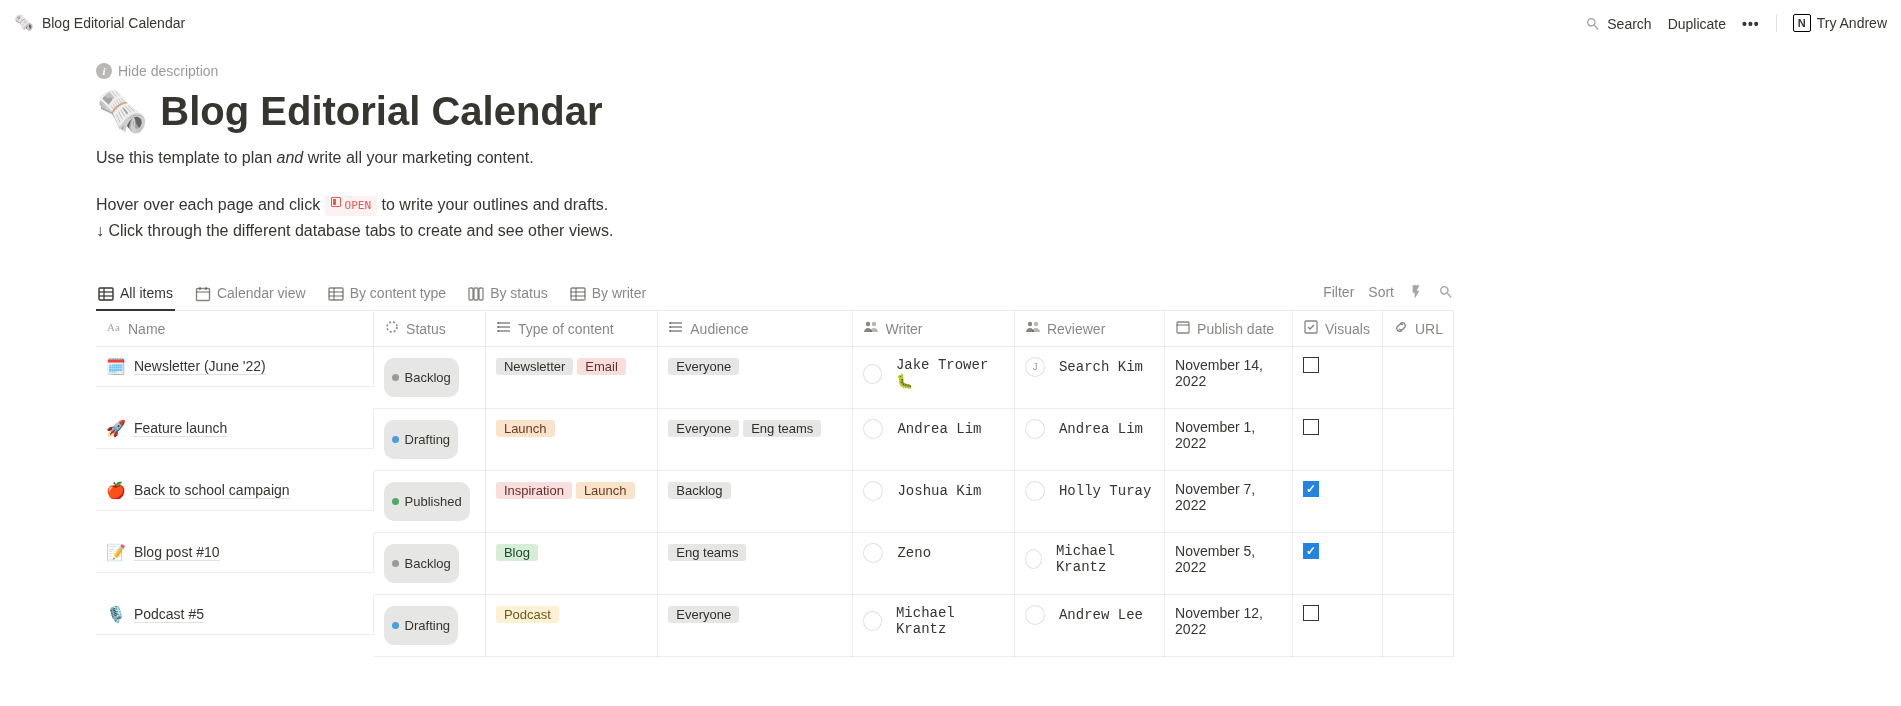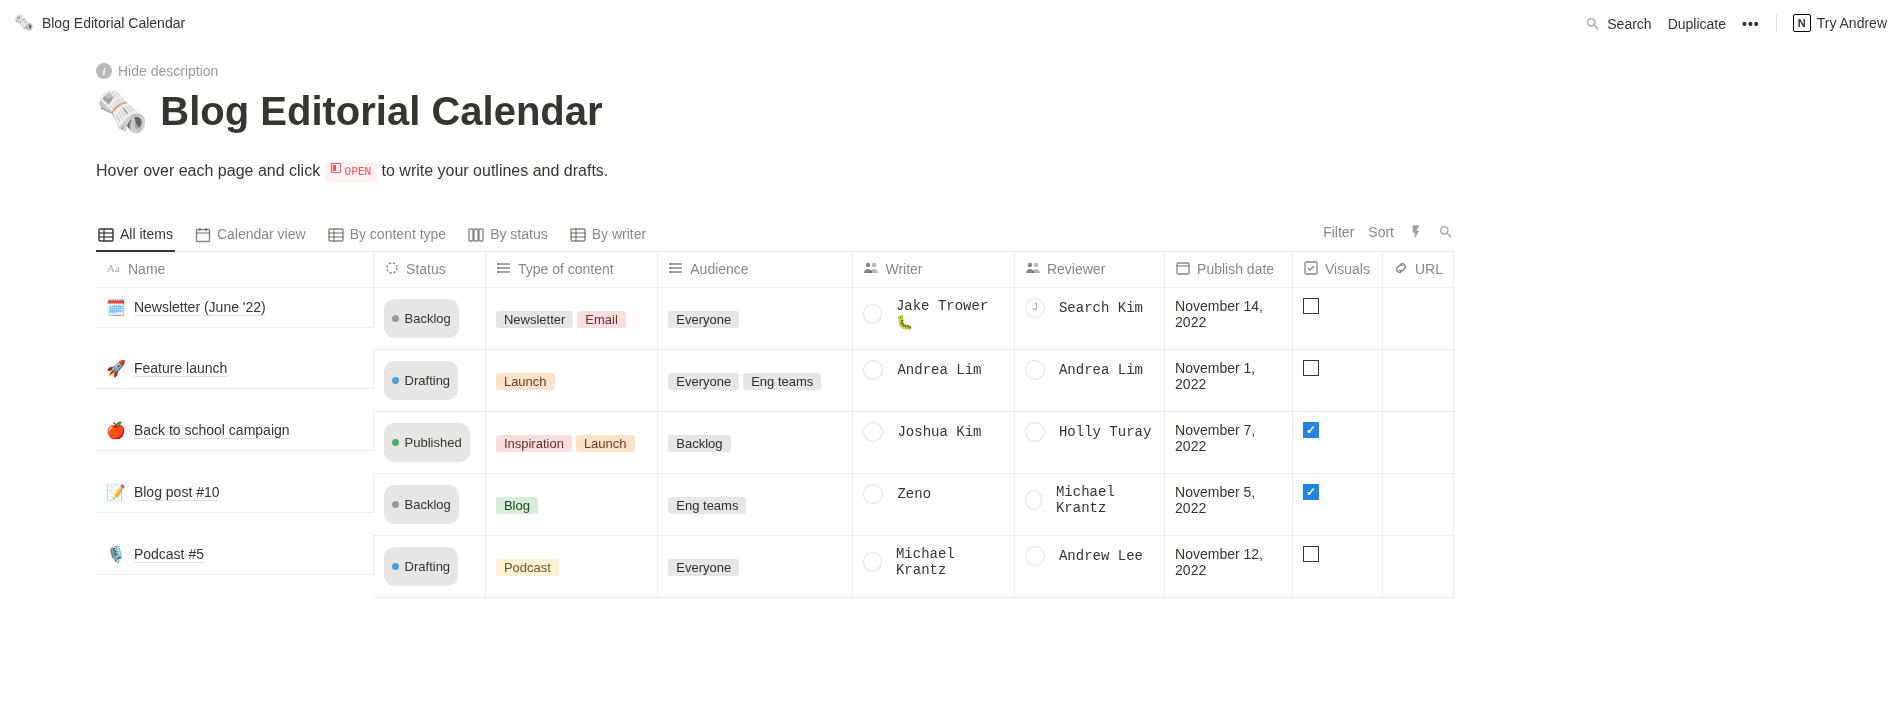--- a/index.html
+++ b/index.html
@@ -58,21 +58,21 @@
 
 .pill { display: inline-flex; align-items: center; padding: 12px 8px; border-radius: 10px; font-size: 13px; white-space: nowrap; margin: 1px 2px 1px 0; }
 .pill .dot { width: 7px; height: 7px; border-radius: 50%; margin-right: 6px; }
 .pill-gray { background: rgba(206,205,202,0.5); }
 .pill-gray .dot { background: #9b9a97; }
 .pill-blue { background: rgba(206,205,202,0.5); }
 .pill-blue .dot { background: #4a9de0; }
 .pill-green { background: rgba(206,205,202,0.5); }
 .pill-green .dot { background: #4dab63; }
 
-.tag { display: inline-block; padding: 1px 8px; border-radius: 3px; font-size: 13px; margin: 13px 4px 3px 0; }
+.tag { display: inline-block; padding: 1px 8px; border-radius: 3px; font-size: 13px; margin: 1px 4px 3px 0; }
 .tag-default { background: rgba(206,205,202,0.5); color: rgb(50,48,44); }
 .tag-pink { background: rgba(245,200,200,0.6); color: #6b2e2e; }
 .tag-green { background: rgba(200,230,200,0.7); color: #1c4b2a; }
 .tag-orange { background: rgba(250,220,190,0.8); color: #6b3b1f; }
 .tag-yellow { background: rgba(253,236,200,0.8); color: #6b5a1f; }
 
 .person { display: flex; align-items: center; gap: 14px; font-family: Liberation Mono, monospace; }
 .avatar { width: 20px; height: 20px; border-radius: 50%; background: #fff; border: 1px solid rgba(55,53,47,0.15); display: flex; align-items: center; justify-content: center; font-size: 10px; color: rgba(55,53,47,0.5); }
 
 .checkbox { width: 16px; height: 16px; border: 1.5px solid rgb(55,53,47); display: flex; align-items: center; justify-content: center; cursor: pointer; }
@@ -114,28 +114,32 @@
   <div class="hide-desc">
     <span class="info-icon">i</span>
     <span>Hide description</span>
   </div>
 
   <div class="title-row">
     <span class="title-emoji">🗞️</span>
     <h1 class="title-text">Blog Editorial Calendar</h1>
   </div>
 
+  <p class="desc">
+    <span>Use this template to plan </span><em>and</em><span> write all your marketing content.</span>
+  </p>
 
   <p class="hint">
     <span>Hover over each page and click </span>
     <span class="open-chip">
         <span class="open-chip-icon"></span>
         <span>OPEN</span>
       </span>
     <span> to write your outlines and drafts.</span><br>
+    <span>↓ Click through the different database tabs to create and see other views.</span>
   </p>
 
   <div class="views-bar">
     <div class="views-tabs" id="views-tabs">
         <div class="view-tab active">
           <span class="tbl-icon">
             <svg class="hdr-icon" viewBox="0 0 16 16">
               <rect x="1" y="2" width="14" height="12" rx="1" fill="none" stroke="currentColor" stroke-width="1.4"></rect>
               <line x1="1" y1="6" x2="15" y2="6" stroke="currentColor" stroke-width="1.2"></line>
               <line x1="1" y1="10" x2="15" y2="10" stroke="currentColor" stroke-width="1.2"></line>

